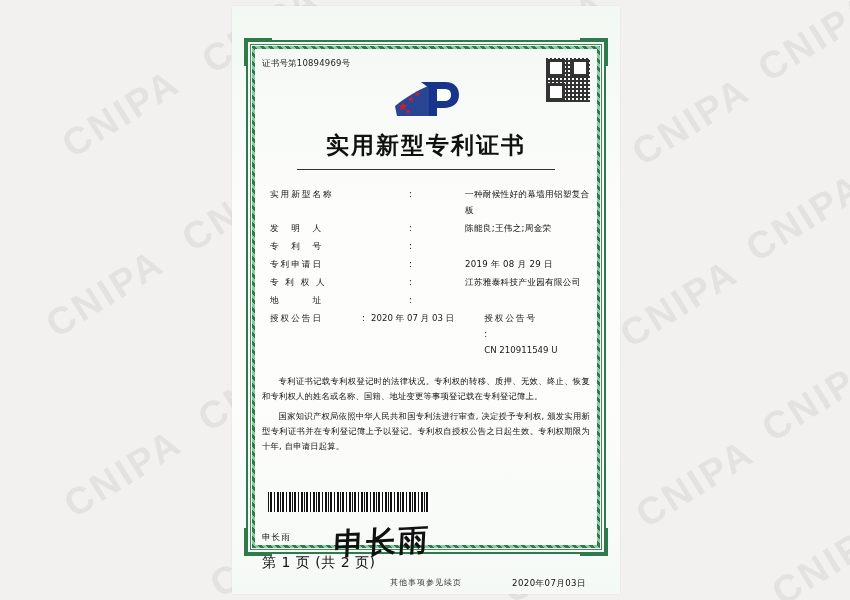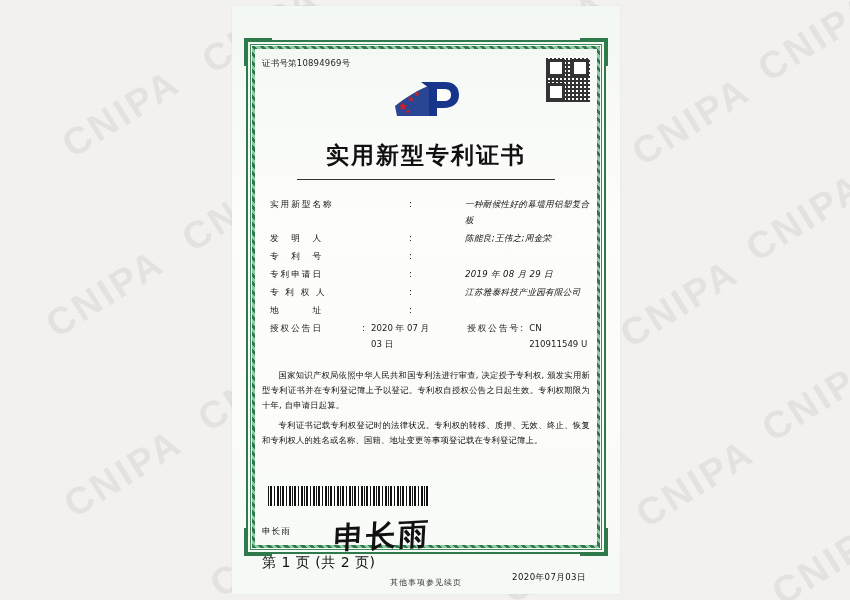--- a/index.html
+++ b/index.html
@@ -156,21 +156,21 @@
   }
   .logo svg { display: block; }
 
   .title {
     text-align: center;
     font-family: "DejaVu Serif", "Liberation Serif", serif;
     font-weight: bold;
     font-size: 23px;
     letter-spacing: 2px;
     color: #111;
-    margin-top: 18px;
+    margin-top: 8px;
   }
   .title-rule {
     width: 258px;
     height: 1px;
     background: #333;
     margin: 8px auto 0 auto;
   }
 
   .fields {
     margin-top: 16px;
@@ -191,33 +191,32 @@
     letter-spacing: 2px;
     white-space: nowrap;
   }
   .f-colon {
     width: 9px;
     flex: 0 0 9px;
   }
   .f-value {
     flex: 1 1 auto;
     letter-spacing: 0.3px;
-    font-style: italic;
   }
   .field-row2 {
     display: flex;
     font-size: 8.6px;
     line-height: 16px;
     margin-bottom: 2px;
   }
   .field-row2 .seg {
     display: flex;
     align-items: baseline;
   }
-  .field-row2 .seg.second { margin-left: 30px; }
+  .field-row2 .seg.second { margin-left: 30px; flex-direction: column; }
   .field-row2 .f-label-s {
     width: 92px;
     flex: 0 0 92px;
     letter-spacing: 2px;
     white-space: nowrap;
   }
   .field-row2 .f-label-t {
     letter-spacing: 2px;
     white-space: nowrap;
   }
@@ -418,22 +417,22 @@
         <span class="seg second">
           <span class="f-label-t">授权公告号</span>
           <span class="f-colon">:</span>
           <span>CN 210911549 U</span>
         </span>
       </div>
 
     </div>
 
     <div class="paragraphs">
+      <p>专利证书记载专利权登记时的法律状况。专利权的转移、质押、无效、终止、恢复和专利权人的姓名或名称、国籍、地址变更等事项登记载在专利登记簿上。</p>
       <p>国家知识产权局依照中华人民共和国专利法进行审查, 决定授予专利权, 颁发实用新型专利证书并在专利登记簿上予以登记。专利权自授权公告之日起生效。专利权期限为十年, 自申请日起算。</p>
-      <p>专利证书记载专利权登记时的法律状况。专利权的转移、质押、无效、终止、恢复和专利权人的姓名或名称、国籍、地址变更等事项登记载在专利登记簿上。</p>
     </div>
 
     <div class="barcode"></div>
 
     <div class="sign-block">
       <div class="sign-name">申长雨</div>
       <div class="signature">申长雨</div>
       <div class="sign-date">2020年07月03日</div>
     </div>
 

